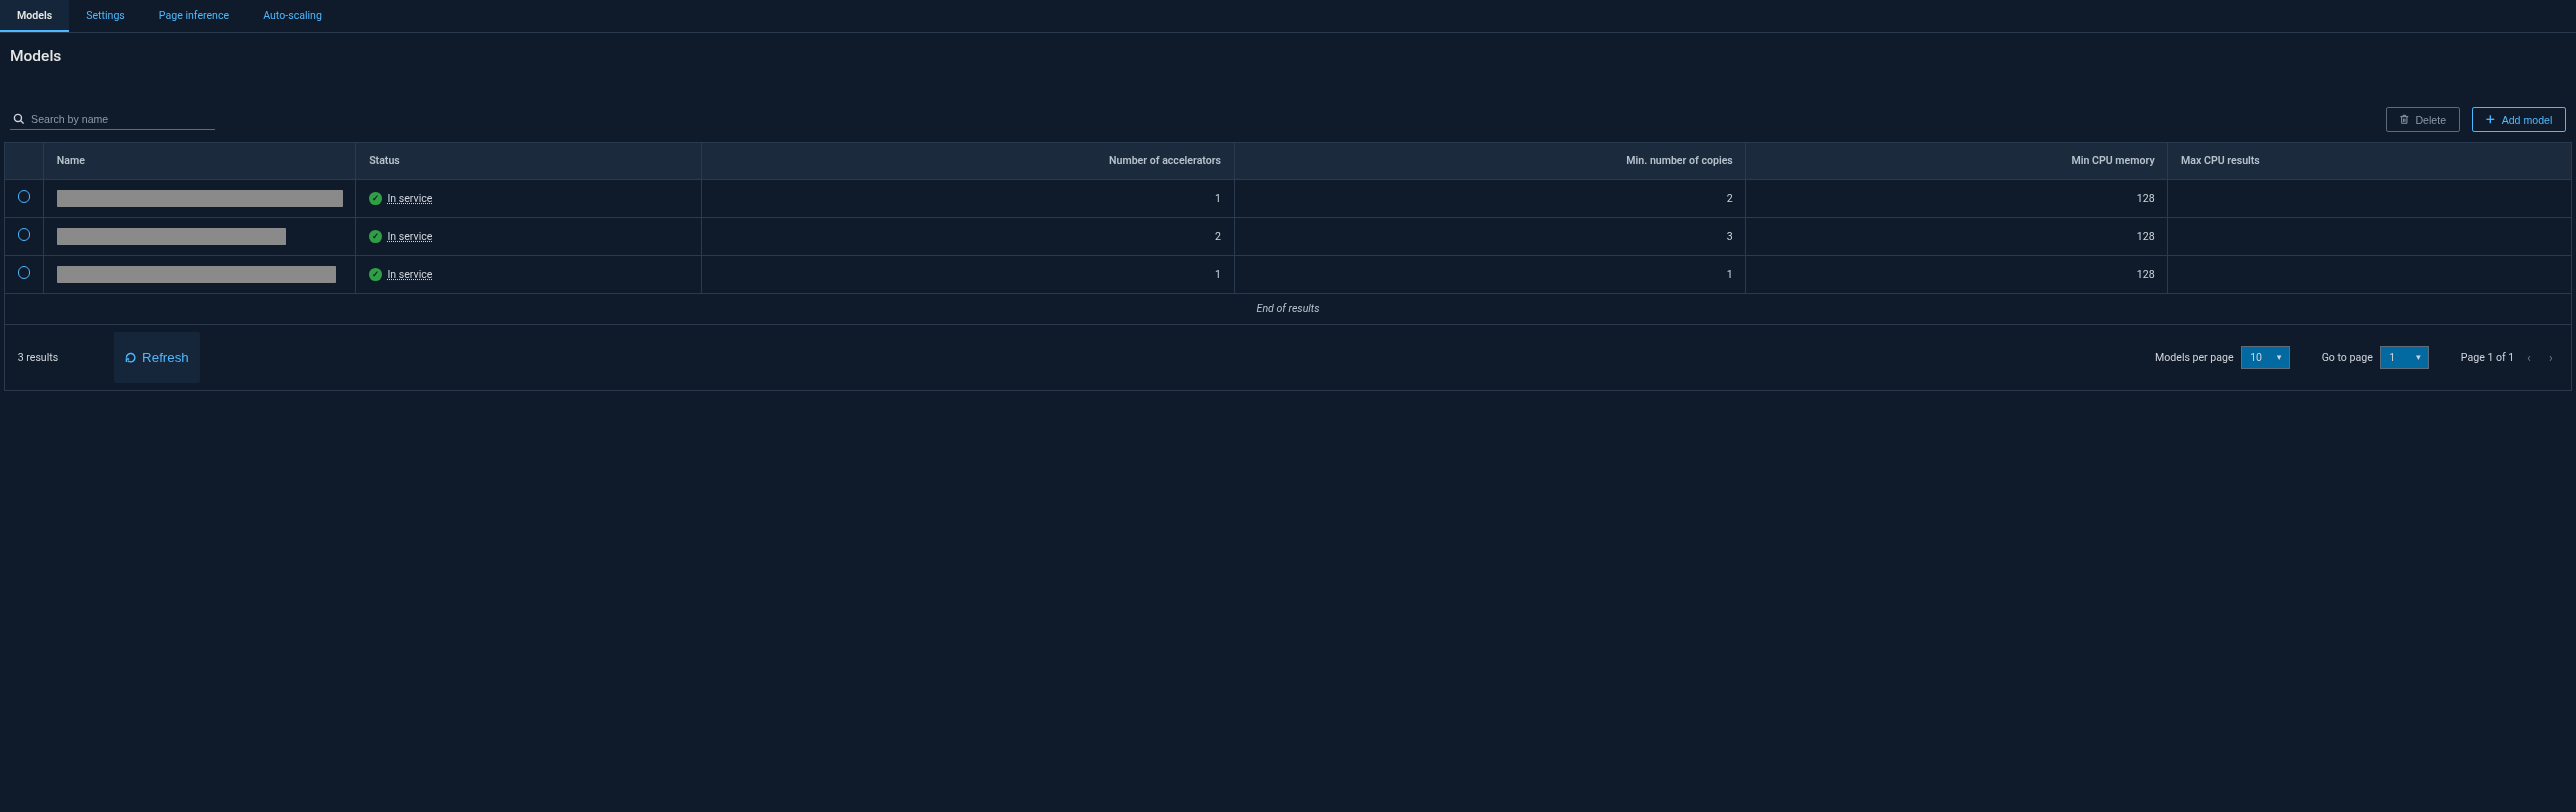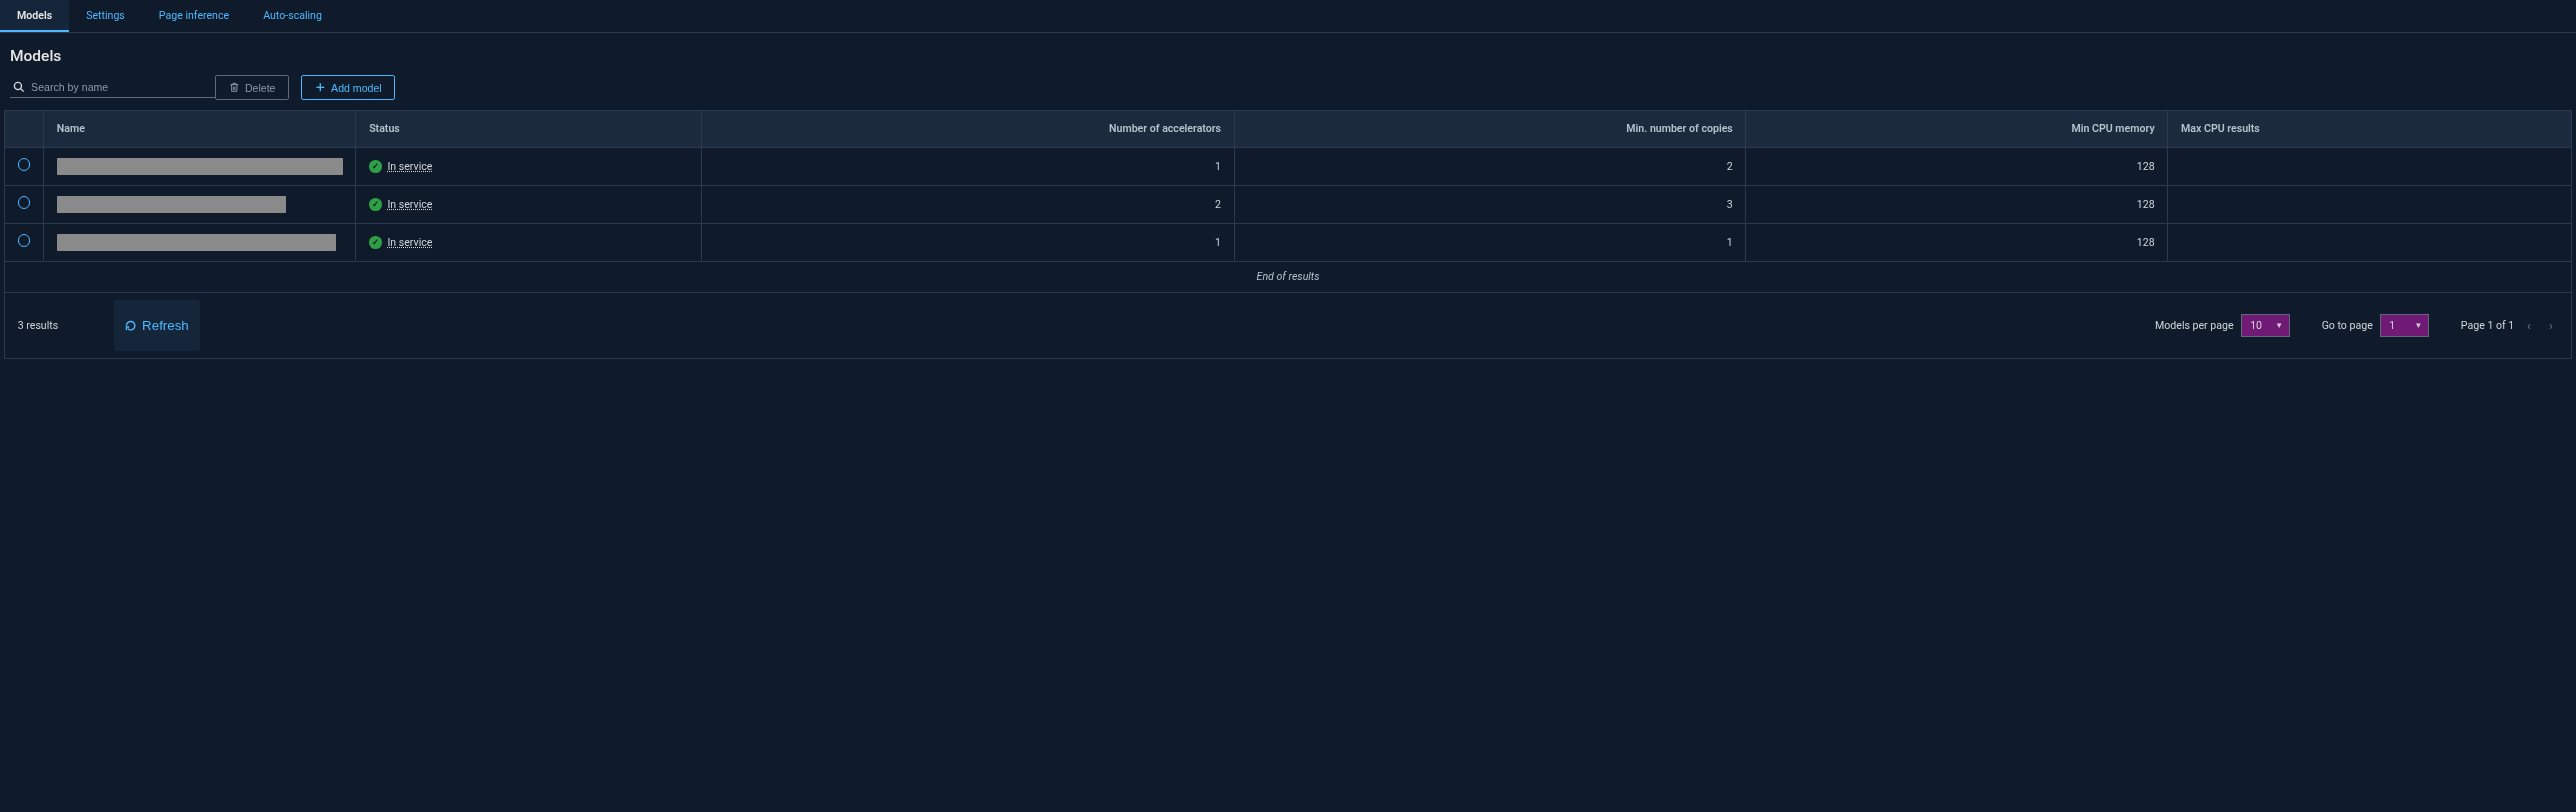--- a/index.html
+++ b/index.html
@@ -29,22 +29,23 @@
   }
   .page-heading {
     font-size: 15.5px;
     font-weight: 500;
     color: #e6e6e6;
     padding: 14px 10px 10px 10px;
   }
   .toolbar {
     display: flex;
     align-items: center;
-    justify-content: flex-start;
+    justify-content: space-between;
     padding: 0 10px 10px 10px;
+    margin-top: 32px;
   }
   .search-wrap {
     display: flex;
     align-items: center;
     background: #0f1b2a;
     border-bottom: 0.7px solid #5f6b7a;
     width: 205px;
     padding: 4.2px 2.8px;
     gap: 7px;
   }
@@ -140,21 +141,21 @@
   }
   .footer-left { display:flex; align-items:center; gap: 56px;}
   .refresh-btn {
     display:inline-flex; align-items:center; gap:5.6px;
     border:0.7px solid transparent; color:#4db8ff; cursor:pointer;
     background: #16263a; padding: 17px 10px; border-radius: 2.1px;
   }
   .footer-spacer { flex:1; }
   .footer-group { display:flex; align-items:center; gap:7px; }
   .select-box {
-    background:#701a75;
+    background:#0369a1;
     border:0.7px solid #5f6b7a;
     color:#d1d5db;
     padding:4.2px 21px 4.2px 8.5px;
     position:relative;
     min-width:49px;
     font-size:10.6px;
   }
   .select-caret {
     position:absolute; right:5.6px; top:50%; transform:translateY(-50%);
     font-size:7.8px; color:#d1d5db;

